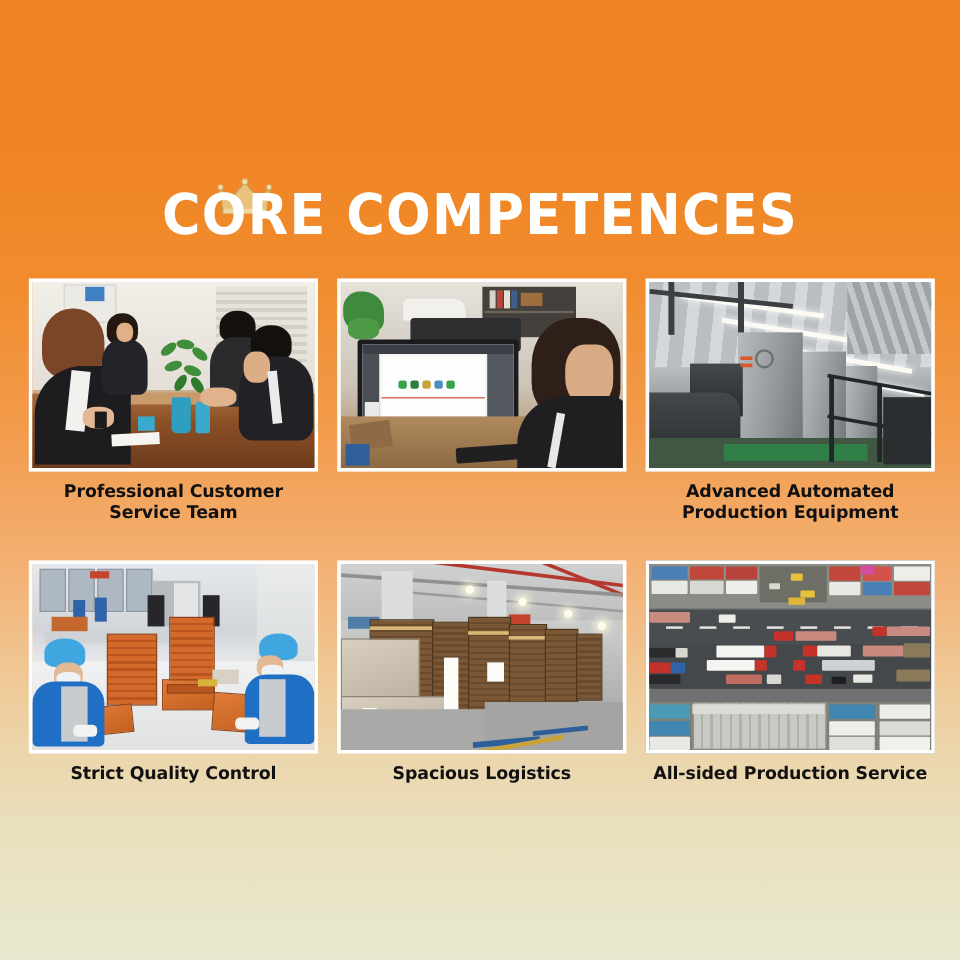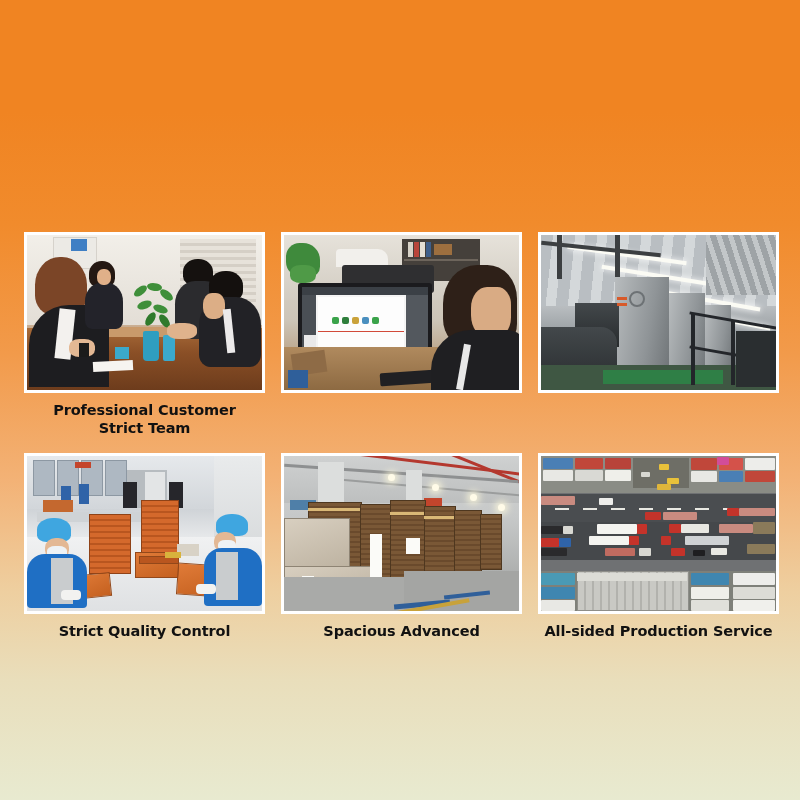--- a/index.html
+++ b/index.html
@@ -23,21 +23,21 @@
     font-family:"DejaVu Sans", sans-serif;
     font-weight:bold;font-size:47px;line-height:56px;
     letter-spacing:1.2px;color:#ffffff;
     transform:scaleX(.93);transform-origin:center;
     white-space:nowrap;
   }
 
   
   .grid{position:absolute;left:24px;top:232px;width:756px;}
   .row{display:flex;gap:16px;}
-  .row.second{margin-top:16px;}
+  .row.second{margin-top:30px;}
   .cell{width:241px;}
   .photo{
     position:relative;width:235px;height:155px;
     border:3px solid #ffffff;background:#cfcfcf;overflow:hidden;
   }
   .cap{
     margin-top:8px;text-align:center;color:#111111;
     font-family:"DejaVu Sans", sans-serif;
     font-weight:bold;font-size:14.5px;line-height:18px;
     letter-spacing:-.1px;
@@ -126,20 +126,30 @@
   .p6 .ctr{position:absolute;border-radius:1px;}
   .p6 .truck{position:absolute;border-radius:1px;}
   .p6 .yardbot{position:absolute;left:0;bottom:0;width:100%;height:26%;background:#7e8079;}
   .p6 .bld{position:absolute;background:repeating-linear-gradient(90deg,#c9c9c4 0 6px,#b2b2ad 6px 8px);border:1px solid #8e8e89;}
 </style>
 </head>
 <body>
 
 <div class="page">
 
+  <div class="title-wrap">
+    <svg class="crown" viewBox="0 0 44 34">
+      <path d="M4 30 L1 9 L11 17 L22 4 L33 17 L43 9 L40 30 Z" fill="#e9c27c" stroke="#c9a055" stroke-width="1.2" stroke-linejoin="round"></path>
+      <path d="M4 30 L40 30 L39.2 26 L4.8 26 Z" fill="#f0d6a2"></path>
+      <circle cx="1.6" cy="8" r="2.4" fill="#f3dca8" stroke="#c9a055" stroke-width=".8"></circle>
+      <circle cx="22" cy="3.4" r="2.6" fill="#f3dca8" stroke="#c9a055" stroke-width=".8"></circle>
+      <circle cx="42.4" cy="8" r="2.4" fill="#f3dca8" stroke="#c9a055" stroke-width=".8"></circle>
+    </svg>
+    <span class="title">CORE COMPETENCES</span>
+  </div>
 
   <div class="grid">
 
     <div class="row first">
 
       <div class="cell">
         <div class="photo p1">
           <div class="wall"></div>
           <div class="blind"></div>
           <div class="cab"></div>
@@ -174,21 +184,21 @@
           <div style="position:absolute;left:176px;top:58px;width:22px;height:26px;background:#dcae86;border-radius:42%;"></div>
           <div style="position:absolute;left:140px;top:88px;width:30px;height:16px;background:#e0b38c;border-radius:40%;"></div>
           <div style="position:absolute;left:198px;top:74px;width:8px;height:44px;background:#eceaea;transform:rotate(-6deg);"></div>
 
           <div style="position:absolute;left:66px;top:126px;width:40px;height:10px;background:#f6f4f0;transform:rotate(-3deg);"></div>
           <div style="position:absolute;left:52px;top:108px;width:10px;height:14px;background:#1b1b1b;"></div>
           <div style="position:absolute;left:88px;top:112px;width:14px;height:12px;background:#3ba9cc;"></div>
         </div>
         <div class="cap">
           <span>Professional Customer</span><br>
-          <span>Strict Team</span>
+          <span>Service Team</span>
         </div>
       </div>
 
       <div class="cell">
         <div class="photo p2">
           <div style="position:absolute;left:0;top:0;width:100%;height:42%;background:linear-gradient(180deg,#e6e2da,#d2ccc2);"></div>
           <div style="position:absolute;left:2px;top:8px;width:34px;height:34px;background:#3f8a3c;border-radius:40% 50% 30% 45%;"></div>
           <div style="position:absolute;left:6px;top:30px;width:26px;height:18px;background:#4f9a47;border-radius:40%;"></div>
           <div class="shelf"></div>
             <div class="shelfln"></div>
@@ -248,20 +258,24 @@
           <div class="panel" style="left:76px;top:68px;width:10px;height:3px;"></div>
           <div style="position:absolute;left:88px;top:56px;width:12px;height:12px;border:2px solid #6d7275;border-radius:50%;"></div>
           <div class="floor"></div>
           <div style="position:absolute;left:62px;bottom:6px;width:120px;height:14px;background:#2f7f46;"></div>
           <div class="rail" style="left:150px;top:78px;width:4px;height:72px;"></div>
           <div class="rail" style="left:190px;top:86px;width:4px;height:64px;"></div>
           <div class="rail" style="left:148px;top:84px;width:88px;height:3px;transform:rotate(10deg);"></div>
           <div class="rail" style="left:148px;top:118px;width:88px;height:3px;transform:rotate(10deg);"></div>
           <div style="position:absolute;right:0;top:96px;width:40px;height:56px;background:#2a2e30;"></div>
         </div>
+        <div class="cap">
+          <span>Advanced Automated</span><br>
+          <span>Production Equipment</span>
+        </div>
       </div>
     </div>
 
     <div class="row second">
 
       <div class="cell">
         <div class="photo p4">
           <div style="position:absolute;left:0;top:0;width:100%;height:34%;background:linear-gradient(180deg,#e6e9ec,#d2d6da);"></div>
           <div class="win" style="left:6px;"></div>
             <div class="win" style="left:30px;"></div>
@@ -339,21 +353,21 @@
           <div class="lbl" style="left:122px;top:82px;width:14px;height:16px;"></div>
           <div class="lbl" style="left:18px;top:120px;width:12px;height:26px;"></div>
           <div class="lbl" style="left:58px;top:126px;width:16px;height:10px;"></div>
           <div class="floor5"></div>
           <div style="position:absolute;left:120px;bottom:0;width:120px;height:40px;background:#a4a5a3;"></div>
           <div style="position:absolute;left:110px;bottom:4px;width:56px;height:5px;background:#2f5f9a;transform:rotate(-5deg);"></div>
           <div style="position:absolute;left:160px;bottom:14px;width:46px;height:4px;background:#2f5f9a;transform:rotate(-6deg);"></div>
           <div style="position:absolute;left:86px;bottom:0;width:100px;height:4px;background:#c8a23a;transform:rotate(-10deg);"></div>
         </div>
         <div class="cap">
-          <span>Spacious Advanced</span>
+          <span>Spacious Logistics</span>
         </div>
       </div>
 
       <div class="cell">
         <div class="photo p6">
           <div class="yardtop"></div>
 
           <div class="ctr" style="left:2px;top:2px;width:30px;height:11px;background:#4a7fb5;"></div>
           <div class="ctr" style="left:2px;top:14px;width:30px;height:11px;background:#e8e8e4;"></div>
           <div class="ctr" style="left:34px;top:2px;width:28px;height:11px;background:#c0473a;"></div>

